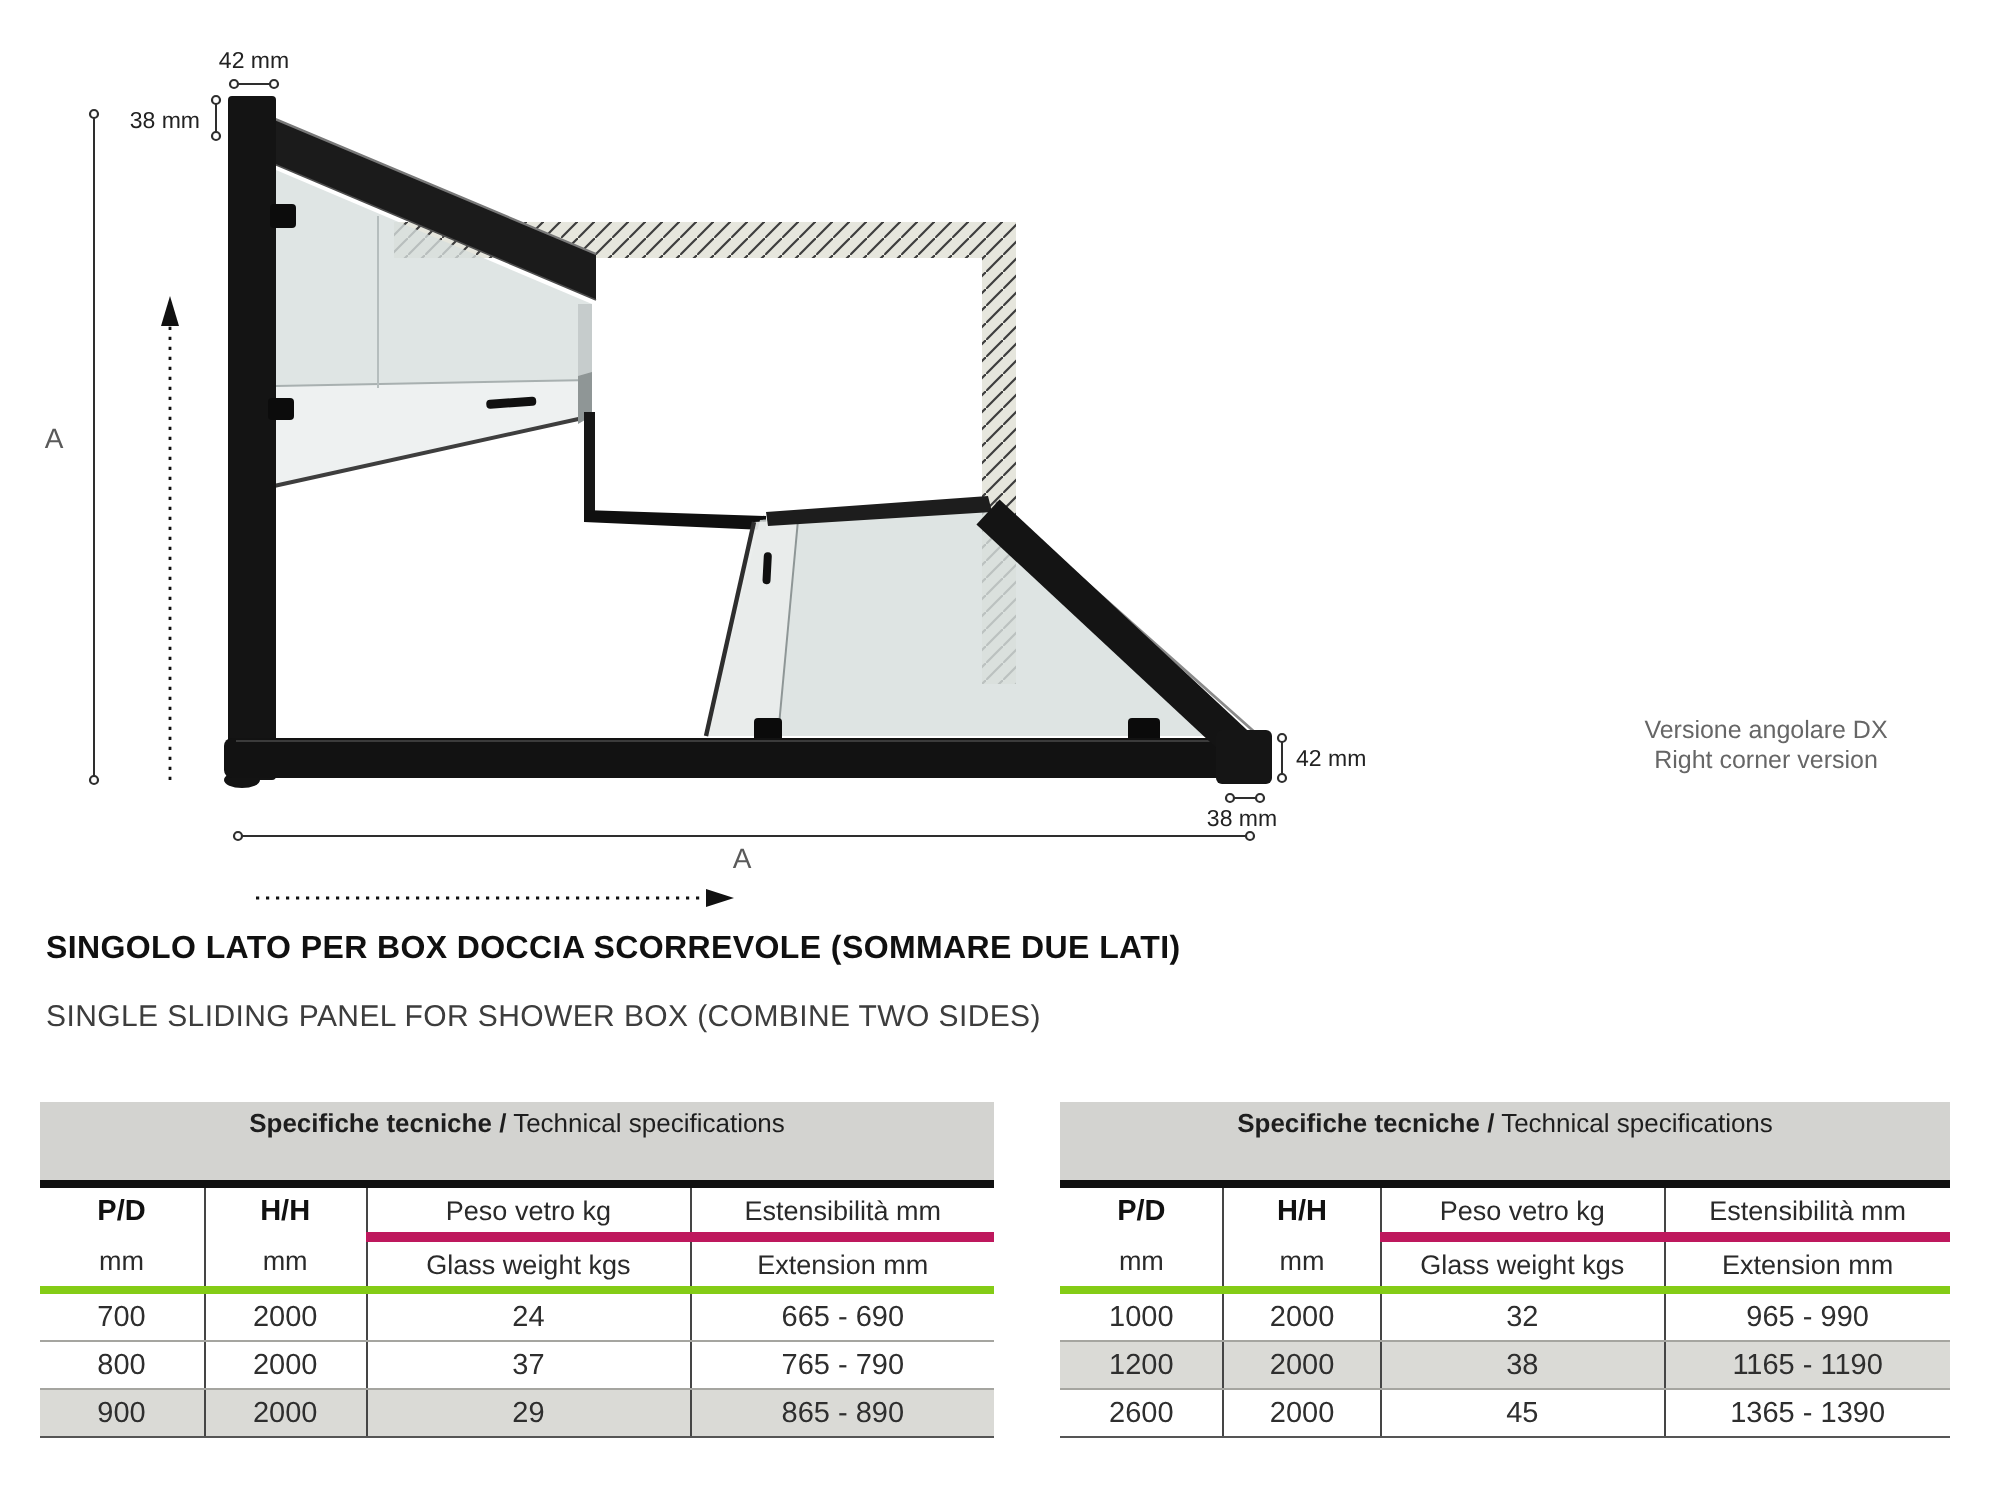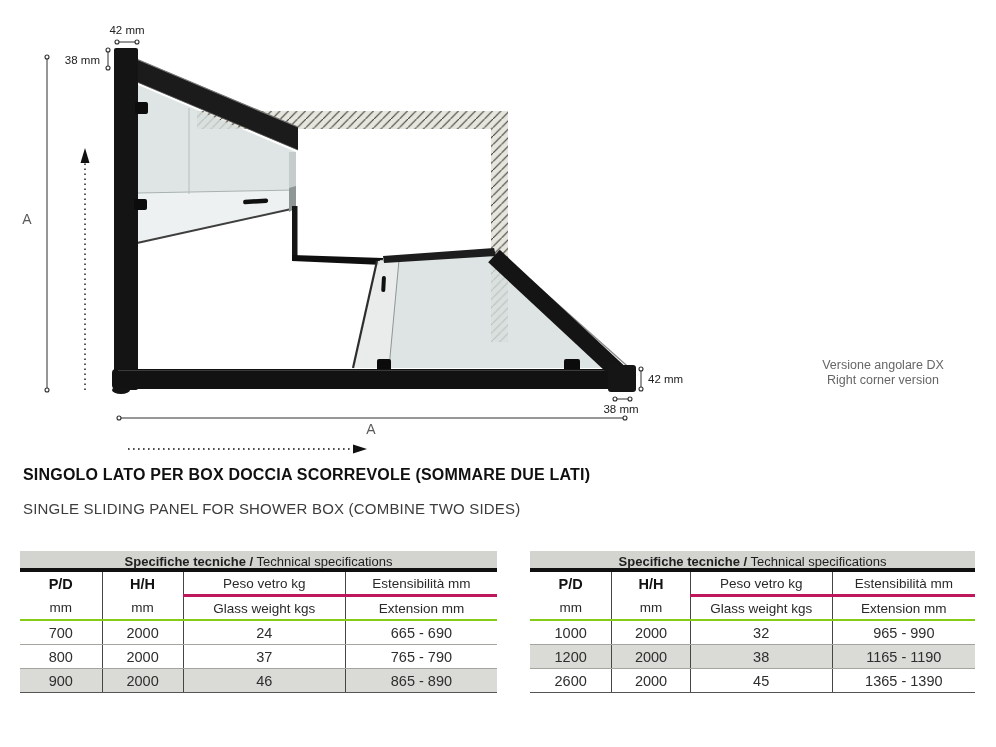--- a/index.html
+++ b/index.html
@@ -8,29 +8,29 @@
   svg{position:absolute;left:0;top:0;}
   svg text{font-family:"Liberation Sans",sans-serif;}
 
   .heading{position:absolute;left:23px;top:466px;}
   .heading .it{font-size:16px;font-weight:bold;color:#101010;letter-spacing:.2px;line-height:1.15;}
   .heading .en{font-size:15px;font-weight:normal;color:#3d3d3d;letter-spacing:.2px;margin-top:16px;}
 
   .spec-table{position:absolute;top:551px;}
   #table-left{left:20px;width:477px;}
   #table-right{left:530px;width:445px;}
-  .tbl-title{height:17px;line-height:21px;text-align:center;font-size:13px;color:#1e1e1e;background:#d3d3d0;}
+  .tbl-title{height:39px;line-height:21px;text-align:center;font-size:13px;color:#1e1e1e;background:#d3d3d0;}
   .tbl-title .tb{font-weight:bold;}
   .tbl-rule{height:4px;background:#101010;}
   .spec-table table{width:100%;border-collapse:collapse;table-layout:fixed;}
   .spec-table th,.spec-table td{text-align:center;padding:0;}
   .spec-table th{font-weight:normal;font-size:13.5px;color:#2a2a2a;height:22px;vertical-align:middle;}
   .spec-table th.hb{font-weight:bold;font-size:14.5px;color:#111;}
-  .spec-table th.hline{border-bottom:3px solid #be185d;}
-  .spec-table thead tr:last-child th{border-bottom:2px solid #84cc16;}
+  .spec-table th.hline{border-bottom:5px solid #be185d;}
+  .spec-table thead tr:last-child th{border-bottom:4px solid #84cc16;}
   .spec-table th:not(:last-child),.spec-table td:not(:last-child){border-right:1px solid #454545;}
   .spec-table td{font-size:14.5px;color:#2e2e2e;height:23px;}
   .spec-table tbody td{border-bottom:1px solid #a5a5a0;}
   .spec-table tbody tr:last-child td{border-bottom:1px solid #555;}
   .spec-table tbody tr.alt{background:#dadad6;}
 </style>
 </head>
 <body>
 
 <div class="page">
@@ -177,21 +177,21 @@
           </tr>
           <tr>
             <td>800</td>
             <td>2000</td>
             <td>37</td>
             <td>765 - 790</td>
           </tr>
           <tr class="alt">
             <td>900</td>
             <td>2000</td>
-            <td>46</td>
+            <td>29</td>
             <td>865 - 890</td>
           </tr>
         </tbody>
     </table>
   </div>
 
   <div class="spec-table" id="table-right">
     <div class="tbl-title"><span class="tb">Specifiche tecniche /</span><span> Technical specifications</span></div>
     <div class="tbl-rule"></div>
     <table>

